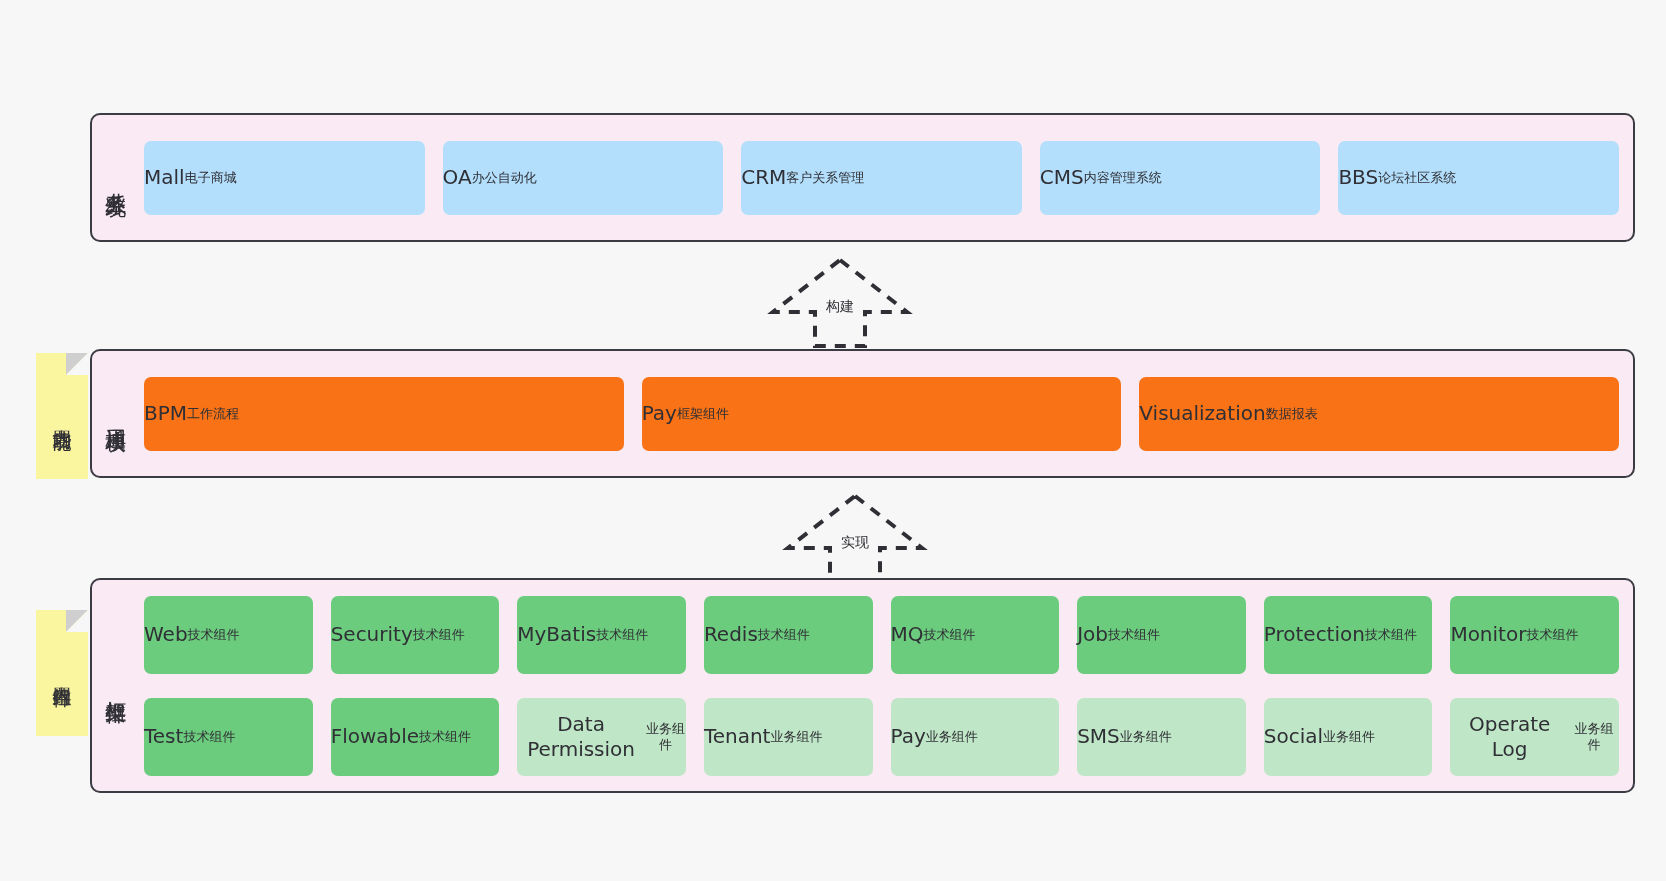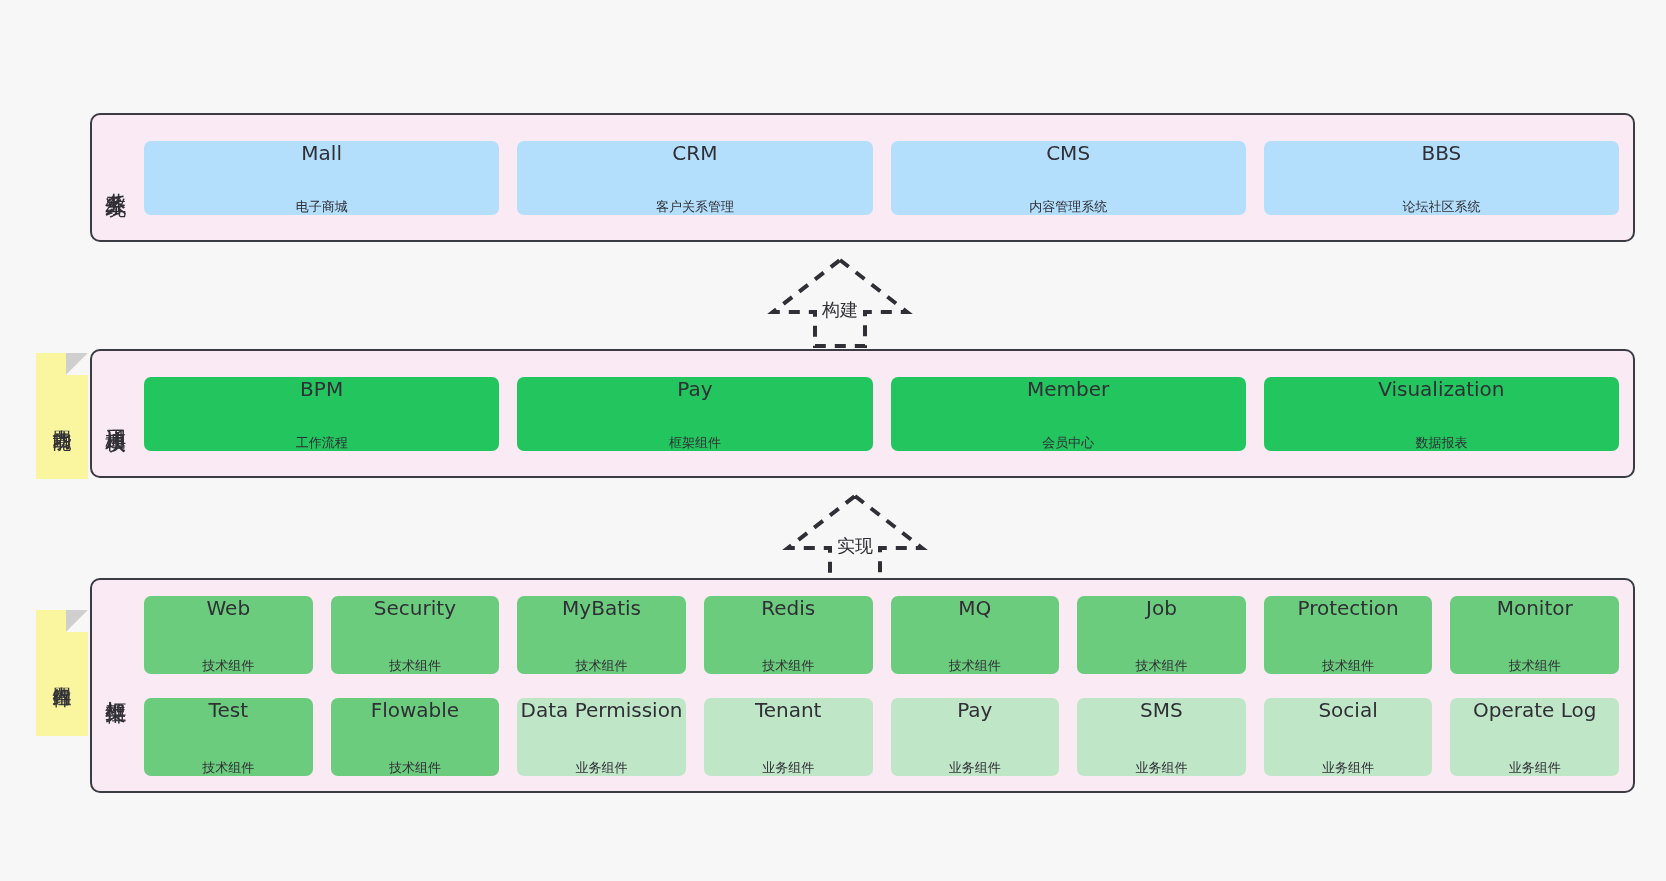--- a/index.html
+++ b/index.html
@@ -58,34 +58,33 @@
     width: 100%;
     gap: 24px;
   }
 
   
   .card {
     flex: 1 1 0;
     box-sizing: border-box;
     border-radius: 7px;
     display: flex;
-    flex-direction: column;
-    align-items: center;
-    justify-content: space-between;
+    align-items: center;
+    justify-content: flex-start;
     text-align: center;
     line-height: 1.22;
     color: #2f2f35;
     user-select: none;
   }
   .card .t1 { font-size: 20px; }
   .card .t2 { font-size: 13px; }
 
   .card.blue      { background: #b3dffc; }
   .card.red       { background: #f2646a; }
-  .card.pink      { background: #22c55e; }
+  .card.pink      { background: #f97316; }
   .card.green     { background: #6ccc7e; }
   .card.green-lt  { background: #bfe6c6; }
 
   
   #layer-business { left: 90px;  top: 113px; width: 1545px; height: 129px; }
   #layer-common   { left: 90px;  top: 349px; width: 1545px; height: 129px; }
   #layer-frame    { left: 90px;  top: 578px; width: 1545px; height: 215px; }
 
   #layer-business .card,
   #layer-common   .card { height: 74px; }
@@ -132,37 +131,41 @@
     position: absolute;
     width: 170px;
     height: 92px;
   }
   .arrow svg { display: block; }
   .arrow-label {
     position: absolute;
     left: 0; right: 0;
     top: 42px;
     text-align: center;
-    font-size: 18px;
+    font-size: 14px;
     color: #2f2f35;
     user-select: none;
   }
   #arrow-build  { left: 755px; top: 256px; }
   #arrow-impl   { left: 770px; top: 492px; }
 </style>
 </head>
 <body>
 
 <div class="layer" id="layer-business">
   <div class="layer-title">业务系统</div>
   <div class="layer-body">
     <div class="row">
       <div class="card blue">
         <span class="t1">Mall</span>
         <span class="t2">电子商城</span>
+      </div>
+      <div class="card blue">
+        <span class="t1">OA</span>
+        <span class="t2">办公自动化</span>
       </div>
       <div class="card blue">
         <span class="t1">CRM</span>
         <span class="t2">客户关系管理</span>
       </div>
       <div class="card blue">
         <span class="t1">CMS</span>
         <span class="t2">内容管理系统</span>
       </div>
       <div class="card blue">
@@ -186,24 +189,20 @@
     <div class="row">
       <div class="card pink">
         <span class="t1">BPM</span>
         <span class="t2">工作流程</span>
       </div>
       <div class="card pink">
         <span class="t1">Pay</span>
         <span class="t2">框架组件</span>
       </div>
       <div class="card pink">
-        <span class="t1">Member</span>
-        <span class="t2">会员中心</span>
-      </div>
-      <div class="card pink">
         <span class="t1">Visualization</span>
         <span class="t2">数据报表</span>
       </div>
     </div>
   </div>
 </div>
 
 <div class="arrow" id="arrow-impl">
   <svg width="170" height="92" viewBox="0 0 170 92" fill="none">
     <path d="M85 4 L152 56 L110 56 L110 90 L60 90 L60 56 L18 56 Z" stroke="#2f2f35" stroke-width="4" stroke-dasharray="11 9" fill="none"></path>

